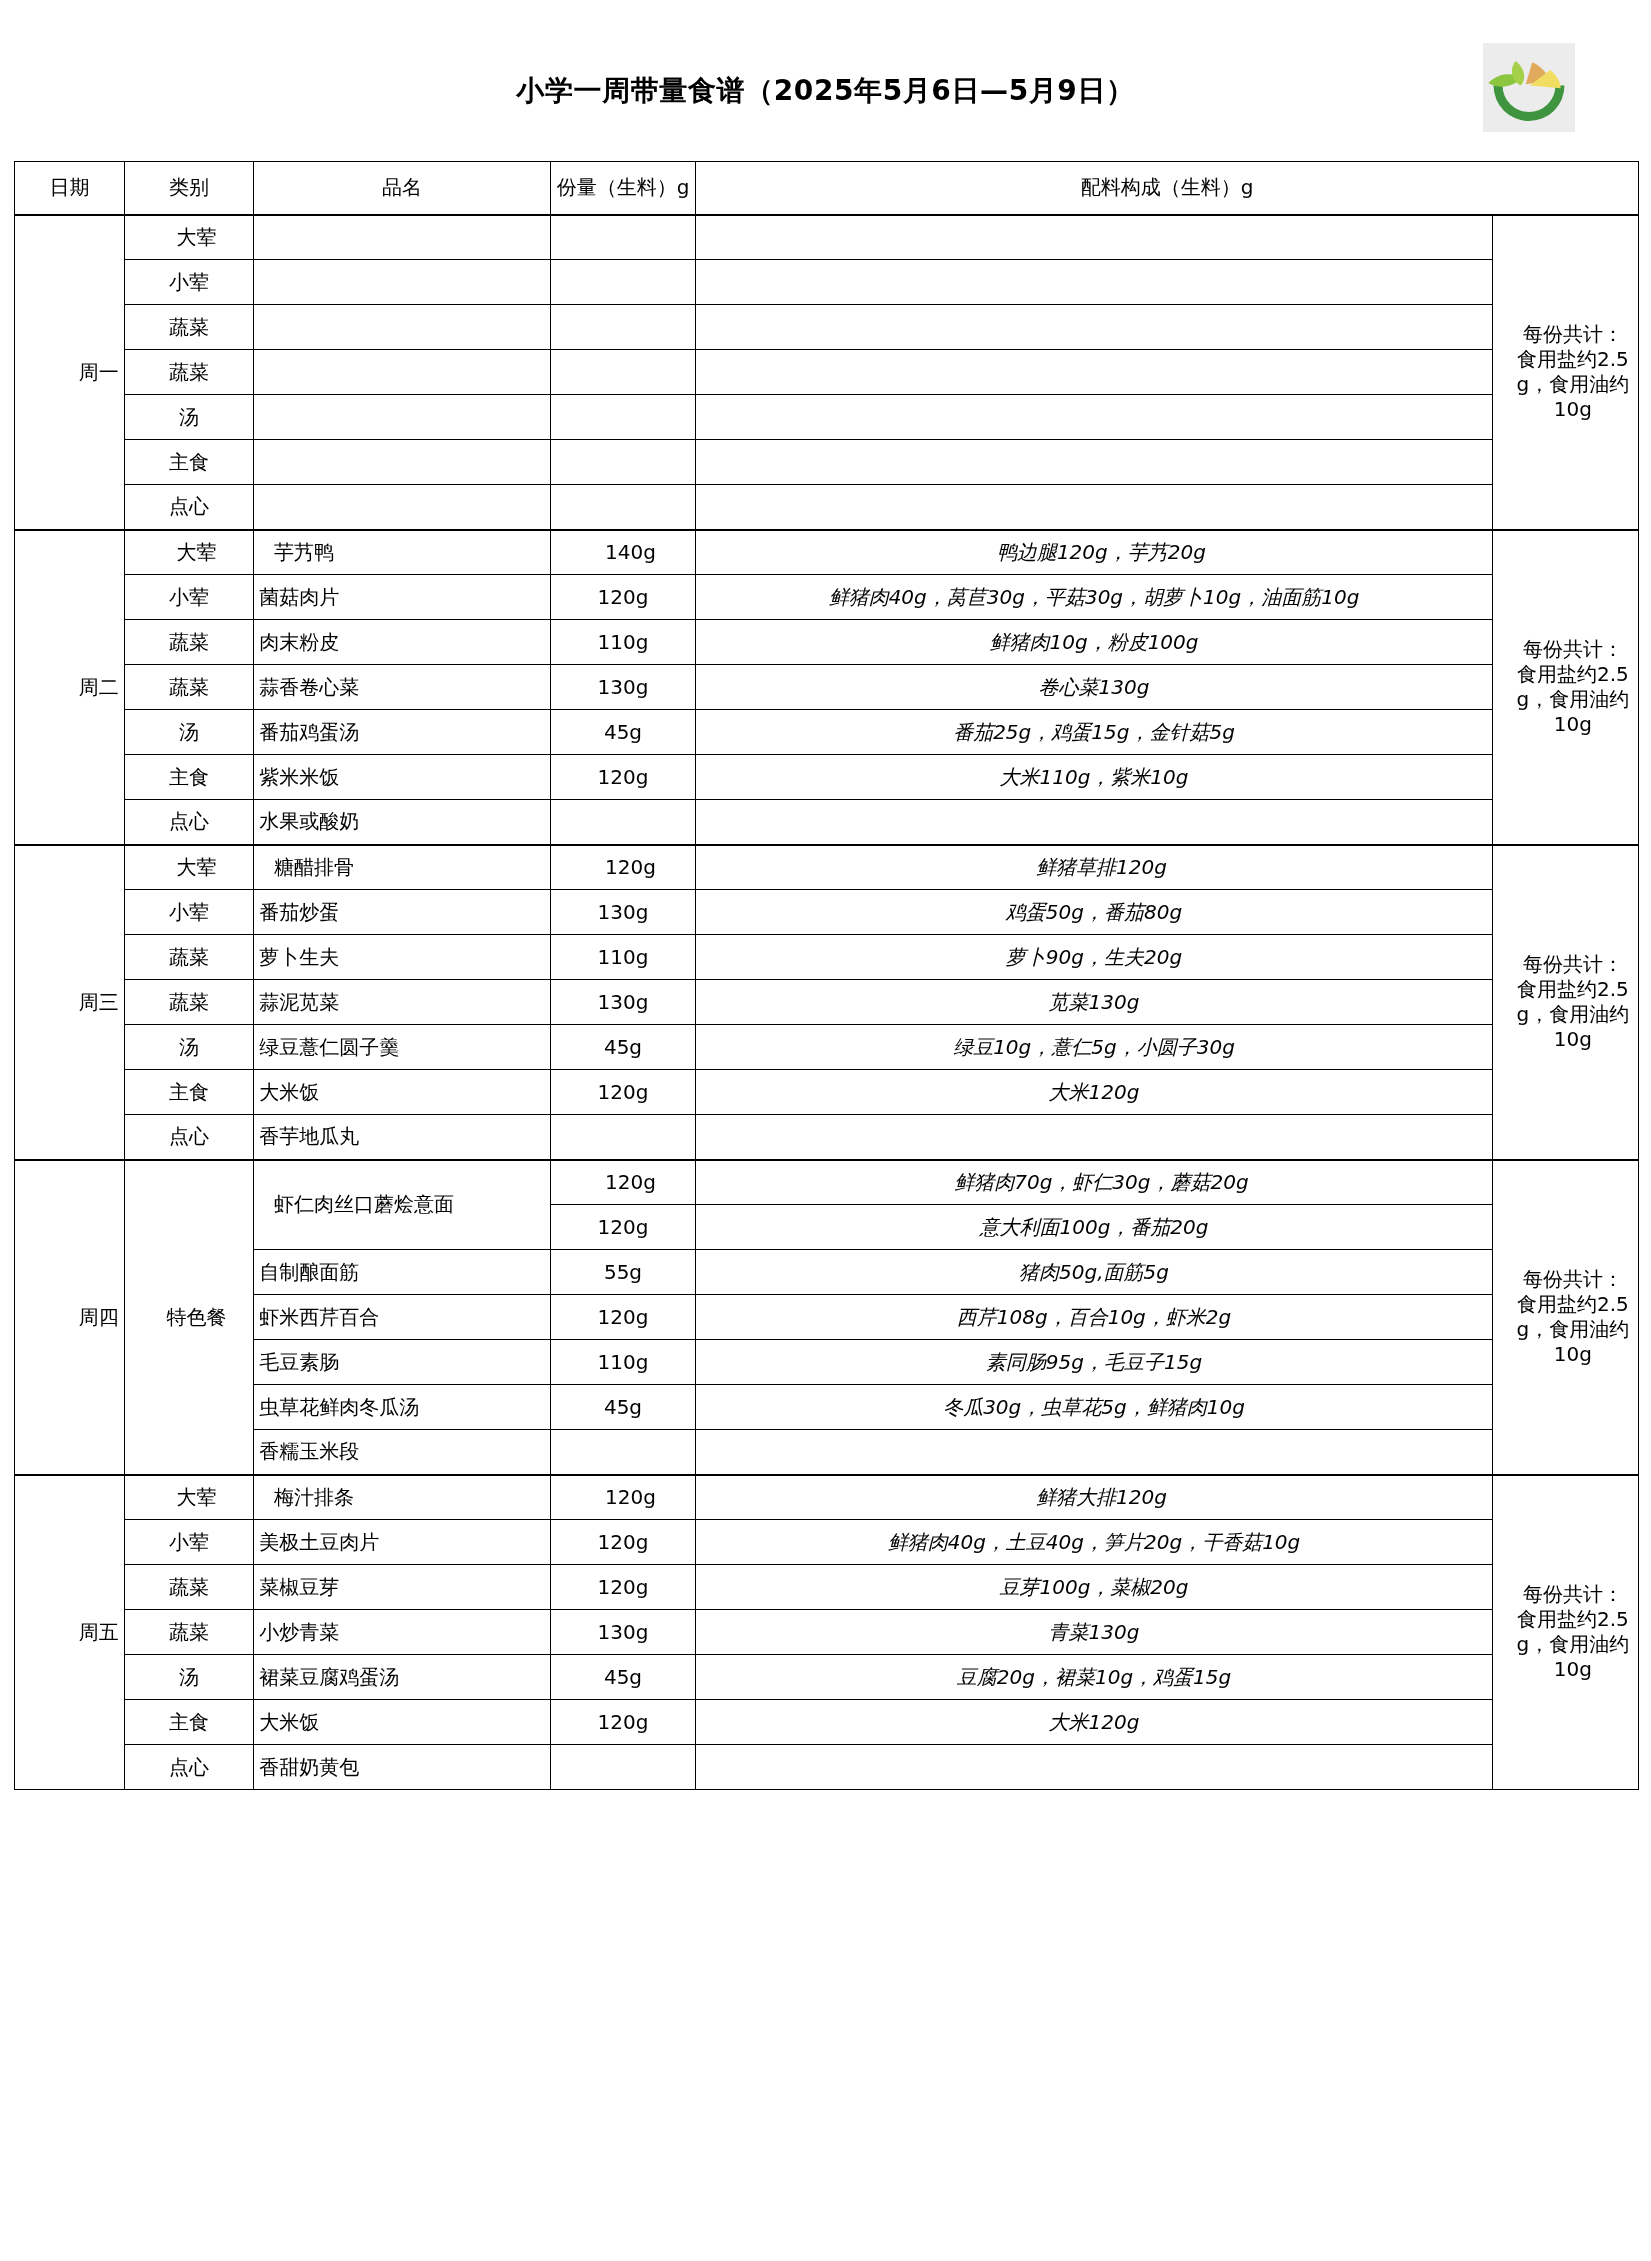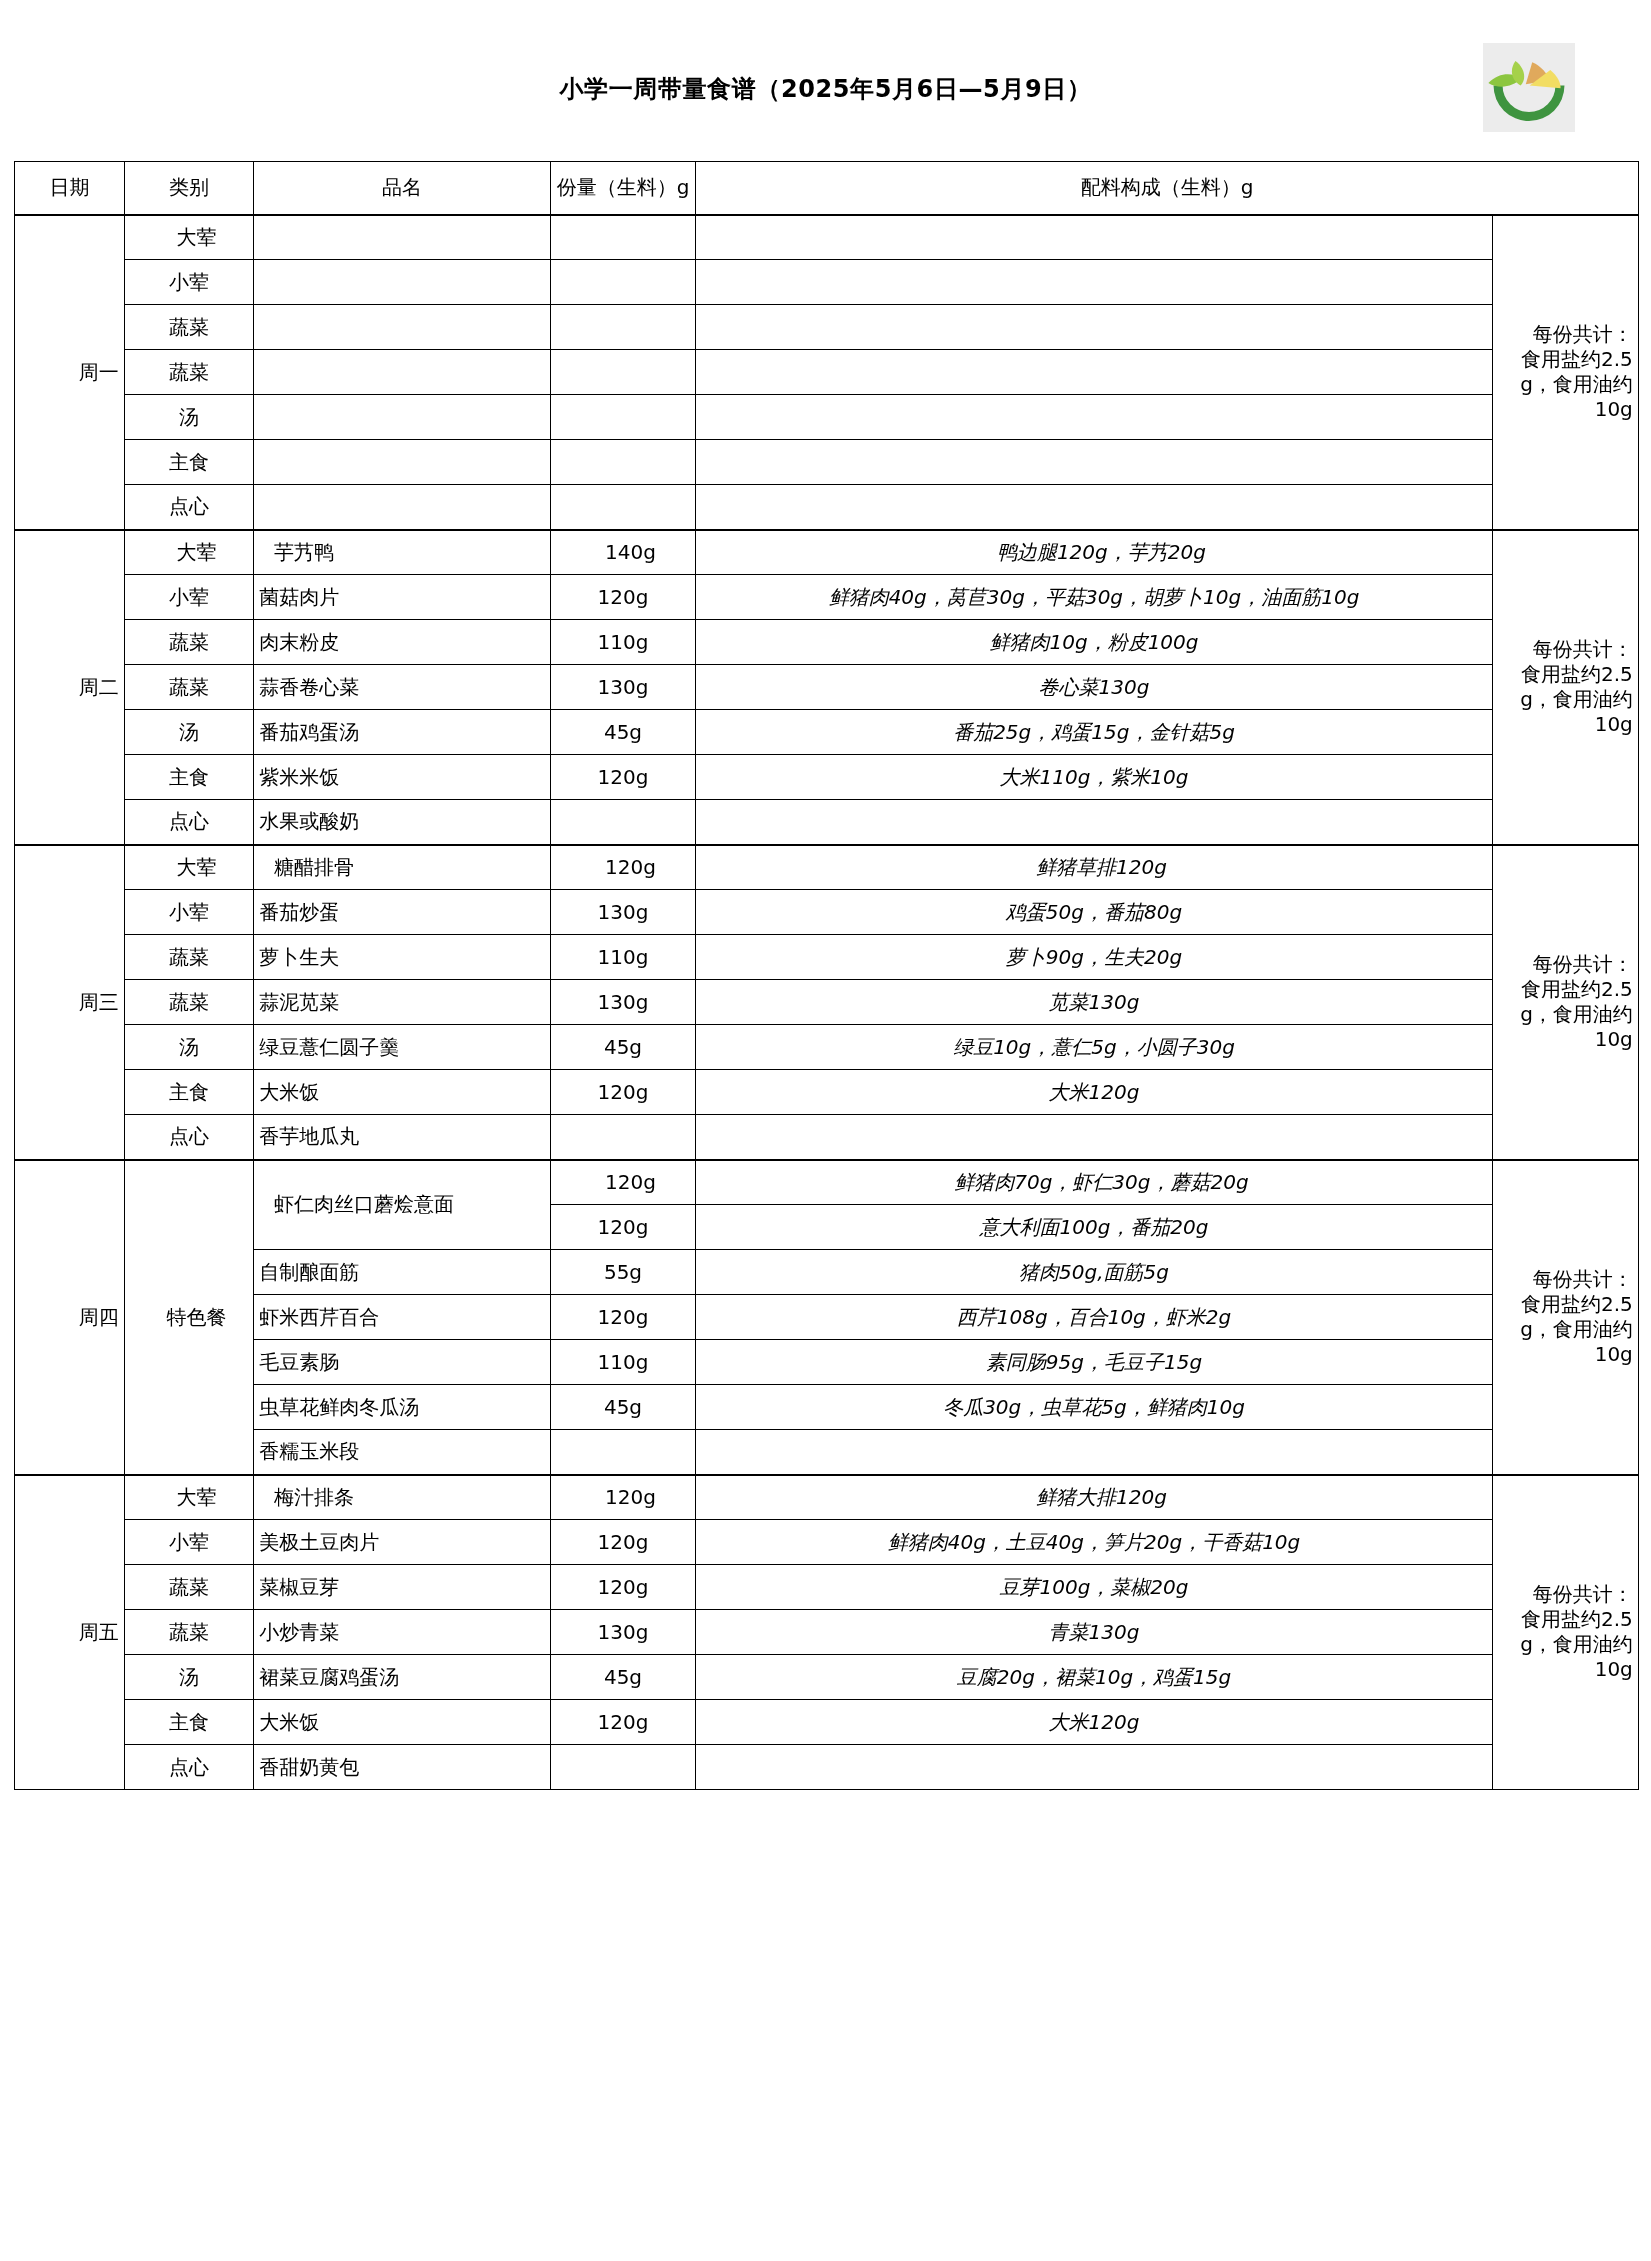--- a/index.html
+++ b/index.html
@@ -21,21 +21,21 @@
   .header {
     position: relative;
     height: 161px;
   }
   .page-title {
     position: absolute;
     left: 0;
     right: 0;
     top: 76px;
     text-align: center;
-    font-size: 24px;
+    font-size: 28px;
     font-weight: bold;
     letter-spacing: 0.6px;
     line-height: 1.1;
     white-space: nowrap;
   }
   .logo-box {
     position: absolute;
     right: 76px;
     top: 43px;
     width: 92px;
@@ -101,21 +101,21 @@
     text-align: center;
     font-size: 20.6px;
   }
   td.ing-cell {
     text-align: center;
     font-size: 20px;
     padding-left: 7.7px;
     font-style: italic;
   }
   td.note-cell {
-    text-align: right;
+    text-align: center;
     font-size: 20px;
     line-height: 1.5;
     padding: 3.9px 6.4px;
     margin-top: 44px;
   }
   th.hdr-qty {
     font-size: 17px;
     line-height: 1.3;
   }
   th.hdr { font-size: 21px; }

